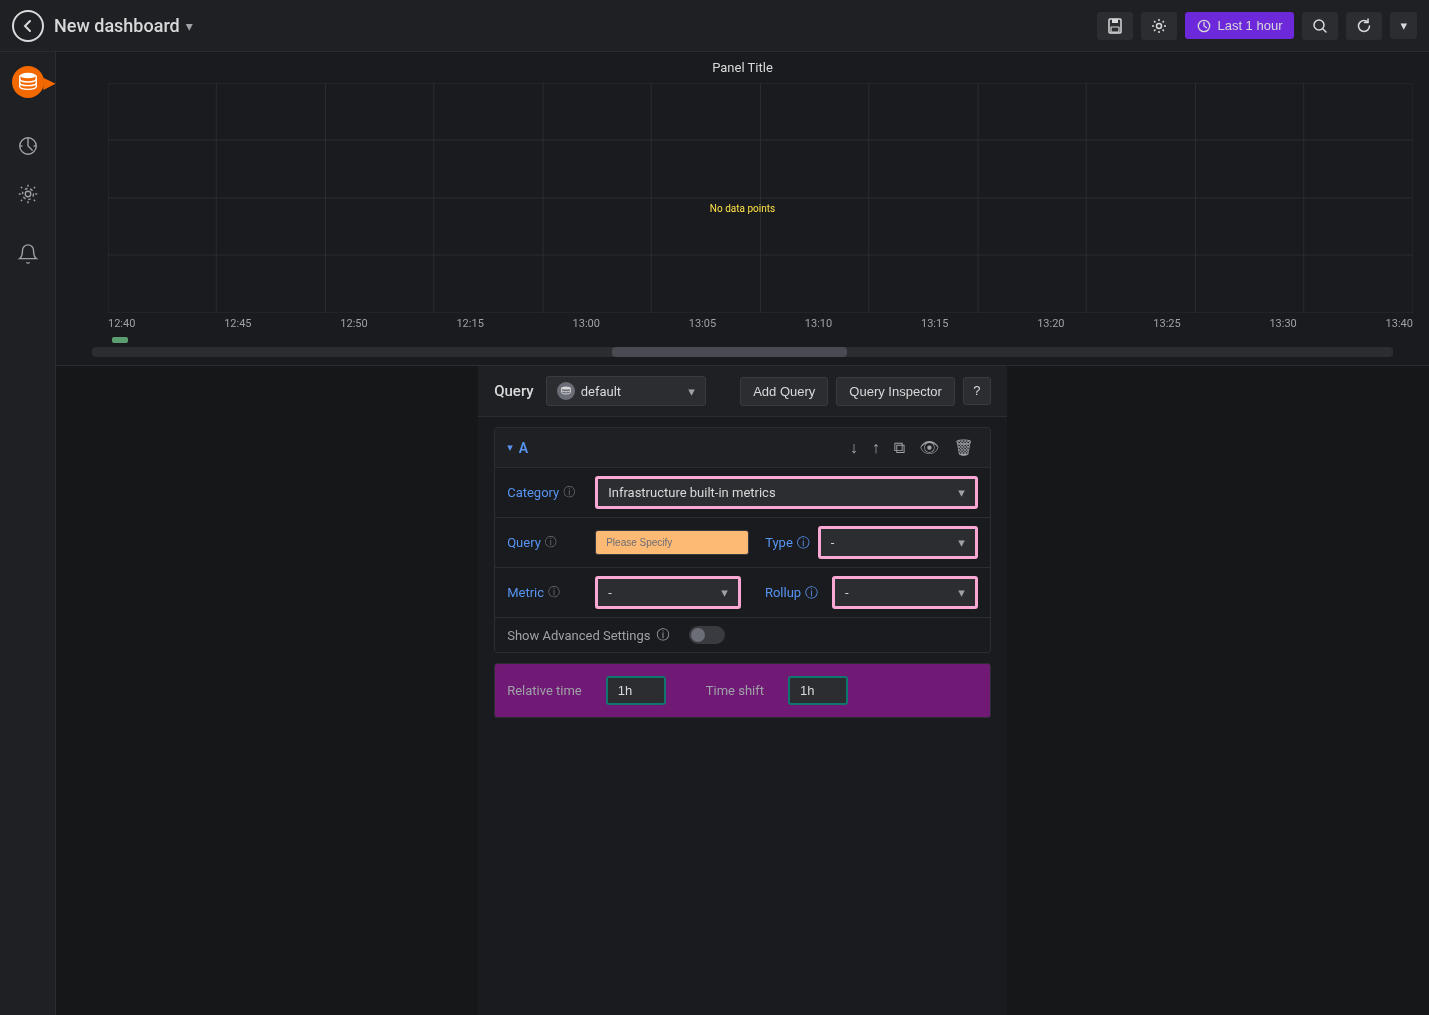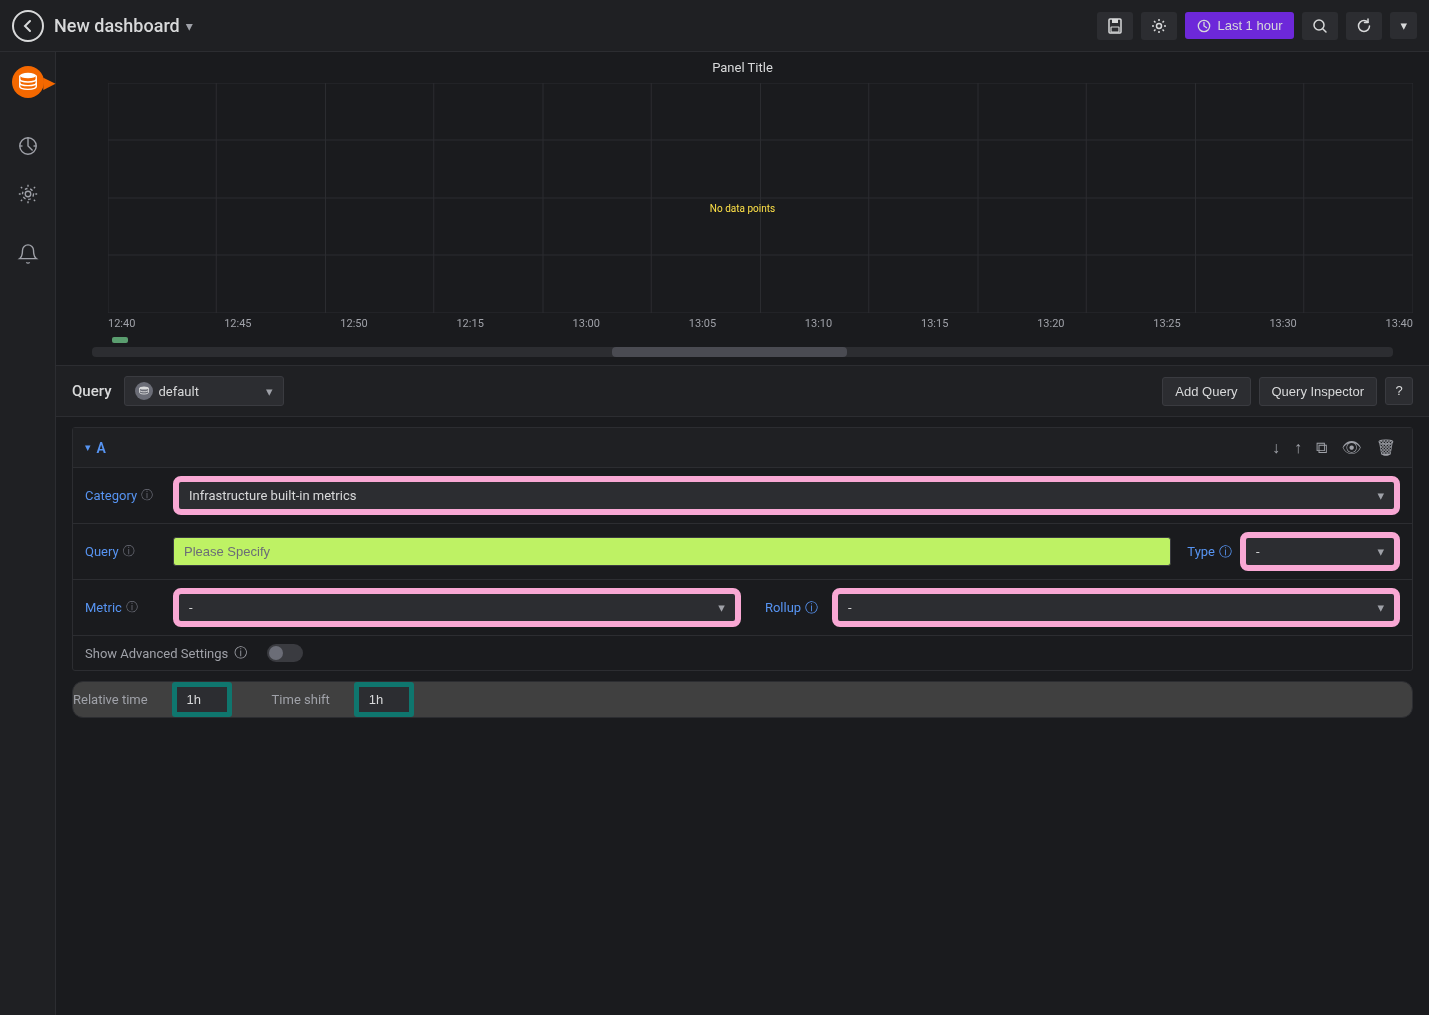--- a/index.html
+++ b/index.html
@@ -103,20 +103,21 @@
       background: transparent;
     }
     .sidebar-item svg { width: 22px; height: 22px; }
 
     
     .panel-area {
       flex: 1;
       display: flex;
       flex-direction: column;
       overflow: hidden;
+      align-items: center;
     }
 
     
     .chart-panel {
       background: #1a1b1e;
       border-bottom: 1px solid #2c2d31;
       padding: 8px 16px 4px 16px;
       position: relative;
     }
     .panel-title {
@@ -259,38 +260,38 @@
       gap: 4px;
     }
     .form-label .info-icon {
       color: #6b6d77;
       font-size: 12px;
       cursor: pointer;
     }
     .form-select {
       flex: 1;
       background: #2c2d31;
-      border: 6px solid #f9a8d4;
-      border-radius: 8px;
+      border: 3px solid #f9a8d4;
+      border-radius: 3px;
       padding: 6px 10px;
       color: #d8d9da;
       font-size: 13px;
       display: flex;
       align-items: center;
       justify-content: space-between;
       cursor: pointer;
     }
     .form-input {
       flex: 1;
-      background: #bef264;
+      background: #fdba74;
       border: 1px solid #3a3b40;
       border-radius: 3px;
       padding: 6px 10px;
       color: #6b6d77;
-      font-size: 13px;
+      font-size: 10px;
     }
     .form-input::placeholder { color: #6b6d77; }
     input.form-input {
       outline: none;
     }
     .type-group {
       display: flex;
       align-items: center;
       gap: 8px;
       margin-left: 8px;
@@ -323,34 +324,35 @@
       width: 14px; height: 14px;
       background: #6b6d77;
       border-radius: 50%;
       position: absolute;
       top: 2px; left: 2px;
     }
 
     
     .bottom-options {
       margin: 10px 16px;
-      background: #404040;
+      padding: 12px;
+      background: #701a75;
       border: 1px solid #2c2d31;
-      border-radius: 11px;
+      border-radius: 3px;
       display: flex;
       align-items: center;
       gap: 24px;
     }
     .option-label {
       color: #9fa1a8;
       font-size: 13px;
     }
     .option-input {
       background: #2c2d31;
-      border: 5px solid #0f766e;
+      border: 2px solid #0f766e;
       border-radius: 3px;
       color: #d8d9da;
       padding: 5px 10px;
       font-size: 13px;
       width: 60px;
       outline: none;
     }
 
     
     .y-axis-labels {

